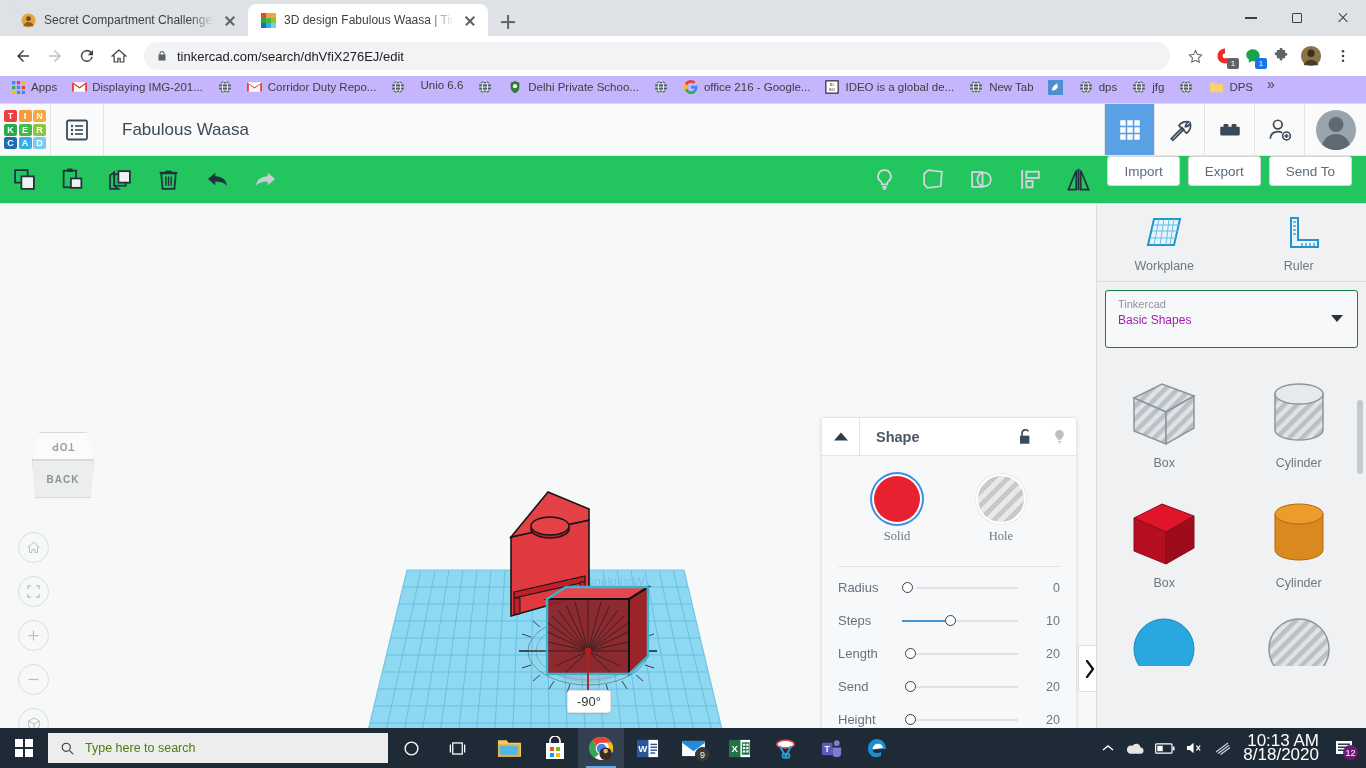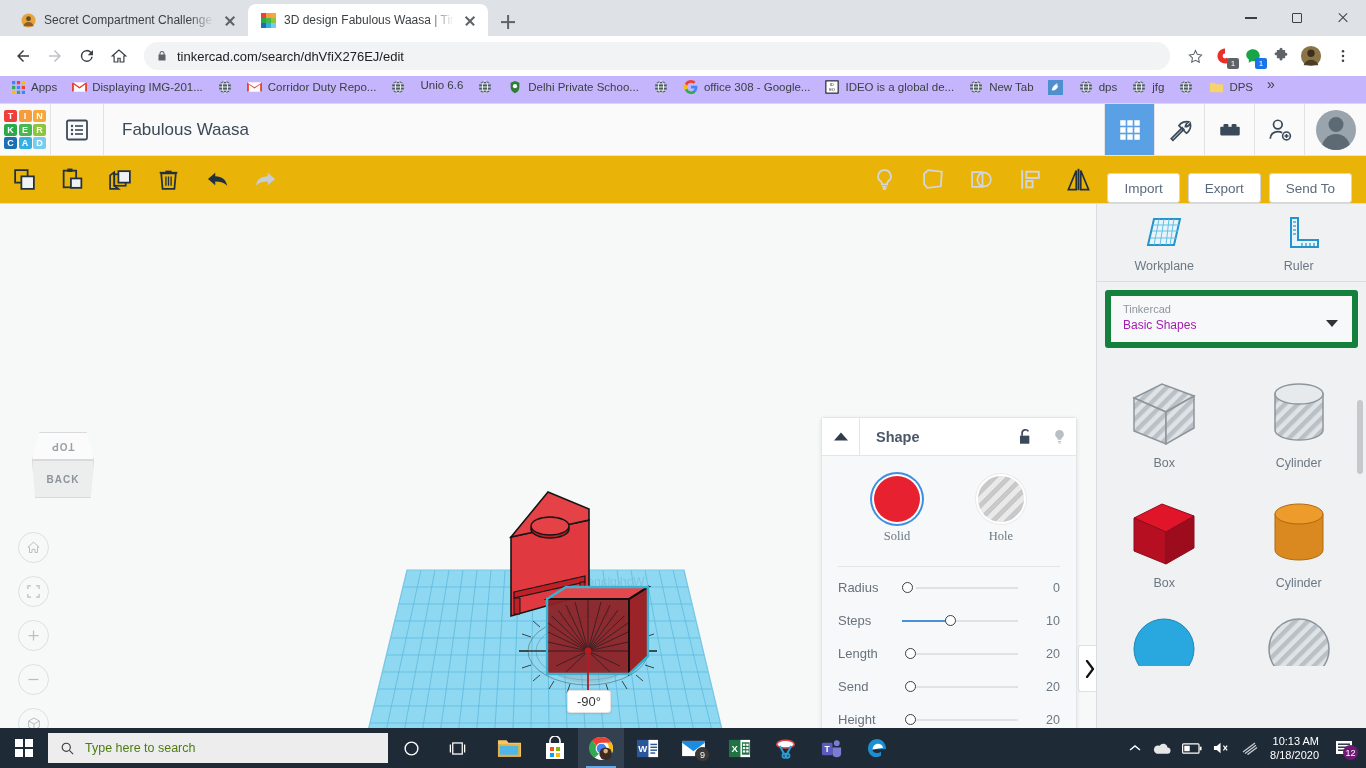--- a/index.html
+++ b/index.html
@@ -78,21 +78,21 @@
   .tk-listbtn { width: 52px; display:flex; align-items:center; justify-content:center; }
   .tk-title { display: flex; align-items: center; padding: 0 18px; font-size: 17px; color: #3b4a5a; font-weight: 500; }
   .tk-header-right { margin-left: auto; display: flex; align-items: stretch; }
   .hdr-ico { width: 50px; display:flex; align-items:center; justify-content:center; border-left: 1px solid #e3e3e3; }
   .hdr-ico.sel { background: #5aa0e4; }
   .avatar-wrap { width: 62px; display:flex; align-items:center; justify-content:center; border-left:1px solid #e3e3e3;}
   .avatar { width: 40px; height: 40px; border-radius: 50%; background: #9aa4ac; overflow:hidden; position:relative; }
   .avatar::before { content:''; position:absolute; left:50%; top:7px; width:15px; height:15px; border-radius:50%; background:#5d6a74; transform:translateX(-50%);}
   .avatar::after { content:''; position:absolute; left:50%; top:24px; width:28px; height:22px; border-radius:14px 14px 0 0; background:#5d6a74; transform:translateX(-50%);}
 
-  .tk-toolbar { height: 48px; background: #eab308; border-bottom: 1px solid #dcdcdc; display:flex; align-items: flex-end; }
+  .tk-toolbar { height: 48px; background: #22c55e; border-bottom: 1px solid #dcdcdc; display:flex; align-items: flex-start; }
   .tb-group { display: flex; align-items: center; }
   .tb-btn { width: 48px; height: 47px; display:flex; align-items:center; justify-content:center; }
   .tb-sep { width:1px; background:#dcdcdc; margin: 0; }
   .tb-spacer { flex: 1; }
   .tb-text-btn {
     height: 30px; padding: 0 16px; margin: 0 4px; border: 1px solid #d4d6d8; border-radius: 3px;
     background: #fff; color: #5b6a7d; font-size: 13.5px; display:flex; align-items:center; justify-content:center;
   }
   .tb-right-pad { display:flex; align-items:center; padding-right: 10px; }
 
@@ -157,21 +157,21 @@
   .sl-fill { position:absolute; left:0; height:2px; background:#4a90d9; }
   .sl-knob { position:absolute; width:11px; height:11px; border-radius:50%; border:1.5px solid #3a3f44; background:#fff; }
   .sl-value { width:34px; text-align:right; font-size:12.5px; color:#6b7884; }
 
   
   .sidebar { position:absolute; left:1096px; top:0; width:270px; height:524px; background:#f0f1f2; border-left:1px solid #dcdcdc; }
   .sb-tools { display:flex; height:78px; border-bottom:1px solid #dcdcdc; }
   .sb-tool { flex:1; display:flex; flex-direction:column; align-items:center; justify-content:center; gap:6px; }
   .sb-tool-label { font-size:12.5px; color:#6b7884; }
   .sb-select {
-    margin:8px; height:58px; background:#f7f8f9; border:6px solid #15803d; border-radius:3px;
+    margin:8px; height:58px; background:#f7f8f9; border:1px solid #15803d; border-radius:3px;
     padding:7px 12px; position:relative;
   }
   .sb-sel-sup { font-size:11px; color:#8d959d; }
   .sb-sel-main { font-size:12px; color:#a21caf; margin-top:3px; }
   .sb-caret { position:absolute; right:14px; top:24px; width:0;height:0;border-left:6px solid transparent;border-right:6px solid transparent;border-top:7px solid #2f3336;}
   .sb-grid { padding: 10px 0 0; display:grid; grid-template-columns: 1fr 1fr; row-gap: 6px; }
   .sb-cell { display:flex; flex-direction:column; align-items:center; gap:4px; padding: 10px 0; }
   .sb-cell-label { font-size:12.5px; color:#6b7884; }
   .sb-scrollbar { position:absolute; right:3px; top:196px; width:6px; height:74px; background:#c6c9cc; border-radius:3px; }
 
@@ -185,21 +185,21 @@
   .tb-icons { display:flex; align-items:center; gap: 0; margin-left: 6px; }
   .tbi { width:46px; height:40px; display:flex; align-items:center; justify-content:center; position:relative; }
   .tbi.active { background:#33404f; }
   .tbi.active::after { content:''; position:absolute; left:8px; right:8px; bottom:0; height:2.5px; background:#66a9e8; }
   .tb-badge {
     position:absolute; right:6px; bottom:6px; width:15px; height:15px; border-radius:50%;
     background:#3a3a3a; color:#fff; font-size:9px; display:flex; align-items:center; justify-content:center;
     border:1px solid #2a2a2a;
   }
   .tray { margin-left:auto; display:flex; align-items:center; gap:11px; padding-right:8px; color:#fff; }
-  .tray-clock { font-size:11px; line-height:14px; text-align:right; color:#fff; }
+  .tray-clock { font-size:17px; line-height:14px; text-align:right; color:#fff; }
   .tray-note { width:28px; height:40px; display:flex; align-items:center; justify-content:center; position:relative; }
   .tray-note-badge { position:absolute; right:0px; bottom:8px; width:15px; height:15px; border-radius:50%; background:#701a75; color:#fff; font-size:9px; display:flex; align-items:center; justify-content:center;margin-left:24px; }
 
   svg { display:block; }
 </style>
 </head>
 <body>
 
 <div class="browser">
 
@@ -405,21 +405,21 @@
     </div>
     <div class="bm">
       <span class="bm-ico">
         <svg width="14" height="14" viewBox="0 0 16 16">
             <path d="M15.3 8.2c0-.6 0-1.1-.15-1.6H8v3h4.1c-.18.95-.72 1.75-1.54 2.3v1.9h2.5c1.45-1.35 2.24-3.3 2.24-5.6z" fill="#4285f4"></path>
             <path d="M8 16c2.08 0 3.83-.7 5.1-1.85l-2.5-1.9c-.7.47-1.6.75-2.6.75-2 0-3.7-1.35-4.3-3.16H1.1v1.98A8 8 0 0 0 8 16z" fill="#34a853"></path>
             <path d="M3.7 9.84A4.8 4.8 0 0 1 3.44 8c0-.64.11-1.26.26-1.84V4.18H1.1A8 8 0 0 0 0 8c0 1.3.3 2.5.85 3.58z" fill="#fbbc05"></path>
             <path d="M8 3.2c1.14 0 2.16.4 2.96 1.16l2.2-2.2C11.82.8 10.08 0 8 0A8 8 0 0 0 1.1 4.18L3.7 6.16C4.3 4.35 6 3.2 8 3.2z" fill="#ea4335"></path>
           </svg>
       </span>
-      <span>office 308 - Google...</span>
+      <span>office 216 - Google...</span>
     </div>
     <div class="bm">
       <span class="bm-ico">
         <svg width="14" height="14" viewBox="0 0 16 16">
             <rect x="1" y="1" width="14" height="14" fill="#fff" stroke="#111" stroke-width="1.2"></rect>
             <text x="8" y="7" font-size="4.5" text-anchor="middle" fill="#111" font-family="sans-serif">ID</text>
             <text x="8" y="12" font-size="4.5" text-anchor="middle" fill="#111" font-family="sans-serif">EO</text>
           </svg>
       </span>
       <span>IDEO is a global de...</span>

